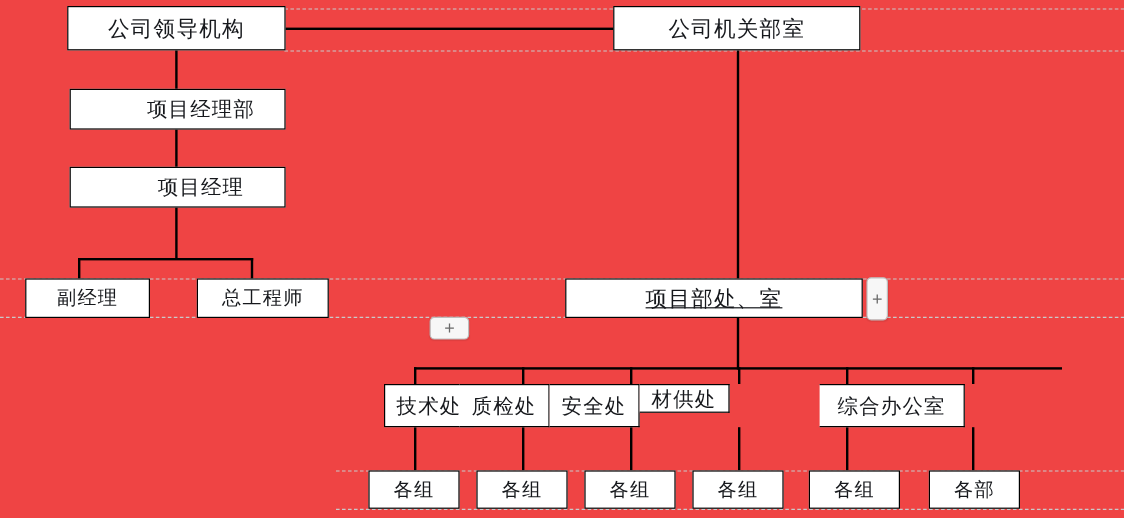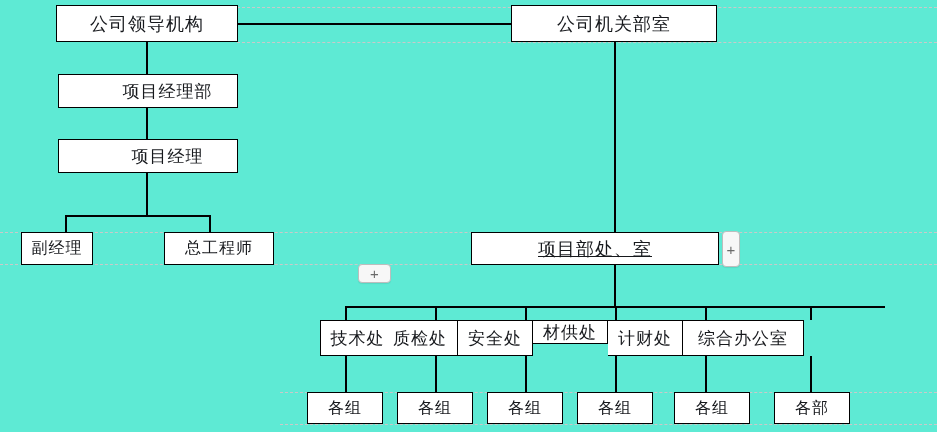--- a/index.html
+++ b/index.html
@@ -4,21 +4,21 @@
 <style>
   html, body {
     margin: 0;
     padding: 0;
     background: #ffffff;
   }
   #canvas {
     position: relative;
     width: 937px;
     height: 432px;
-    background: #5eead4;
+    background: #ef4444;
     font-family: "Liberation Serif", "DejaVu Serif", serif;
     overflow: hidden;
   }
 
   
   .node {
     position: absolute;
     box-sizing: border-box;
     border: 1.6px solid #000000;
     background: #ffffff;
@@ -136,35 +136,34 @@
   <div class="line-v" style="left:810px; top:356px; height:36px;"></div>
 
   <div class="node big" style="left:56px; top:5px; width:182px; height:37px;">公司领导机构</div>
 
   <div class="node big" style="left:511px; top:5px; width:206px; height:37px;">公司机关部室</div>
 
   <div class="node mid" style="left:58px; top:74px; width:180px; height:34px;">项目经理部</div>
 
   <div class="node mid" style="left:58px; top:139px; width:180px; height:34px;font-family:Liberation Serif, serif;">项目经理</div>
 
-  <div class="node small" style="left:21px; top:232px; width:72px; height:33px;">副经理</div>
+  <div class="node small" style="left:21px; top:232px; width:104px; height:33px;">副经理</div>
 
   <div class="node small" style="left:164px; top:232px; width:110px; height:33px;">总工程师</div>
 
   <div class="node big" style="left:471px; top:232px; width:248px; height:33px;text-decoration:underline;">项目部处、室</div>
 
   <div class="plus-btn" style="left:722px; top:231px; width:18px; height:36px;">+</div>
 
   <div class="plus-btn" style="left:358px; top:264px; width:33px; height:19px;">+</div>
 
   <div class="dept first" style="left:308px; top:320px; width:75px; height:36px;margin-left:12px;">技术处</div>
   <div class="dept" style="left:383px; top:320px; width:75px; height:36px;">质检处</div>
   <div class="dept" style="left:458px; top:320px; width:75px; height:36px;">安全处</div>
   <div class="dept" style="left:533px; top:320px; width:75px; height:24px;">材供处</div>
-  <div class="dept" style="left:608px; top:320px; width:75px; height:36px;">计财处</div>
   <div class="dept" style="left:683px; top:320px; width:121px; height:36px;">综合办公室</div>
 
   <div class="node small" style="left:307px; top:392px; width:76px; height:32px;">各组</div>
   <div class="node small" style="left:397px; top:392px; width:76px; height:32px;">各组</div>
   <div class="node small" style="left:487px; top:392px; width:76px; height:32px;">各组</div>
   <div class="node small" style="left:577px; top:392px; width:76px; height:32px;">各组</div>
   <div class="node small" style="left:674px; top:392px; width:76px; height:32px;">各组</div>
   <div class="node small" style="left:774px; top:392px; width:76px; height:32px;">各部</div>
 
 </div>

